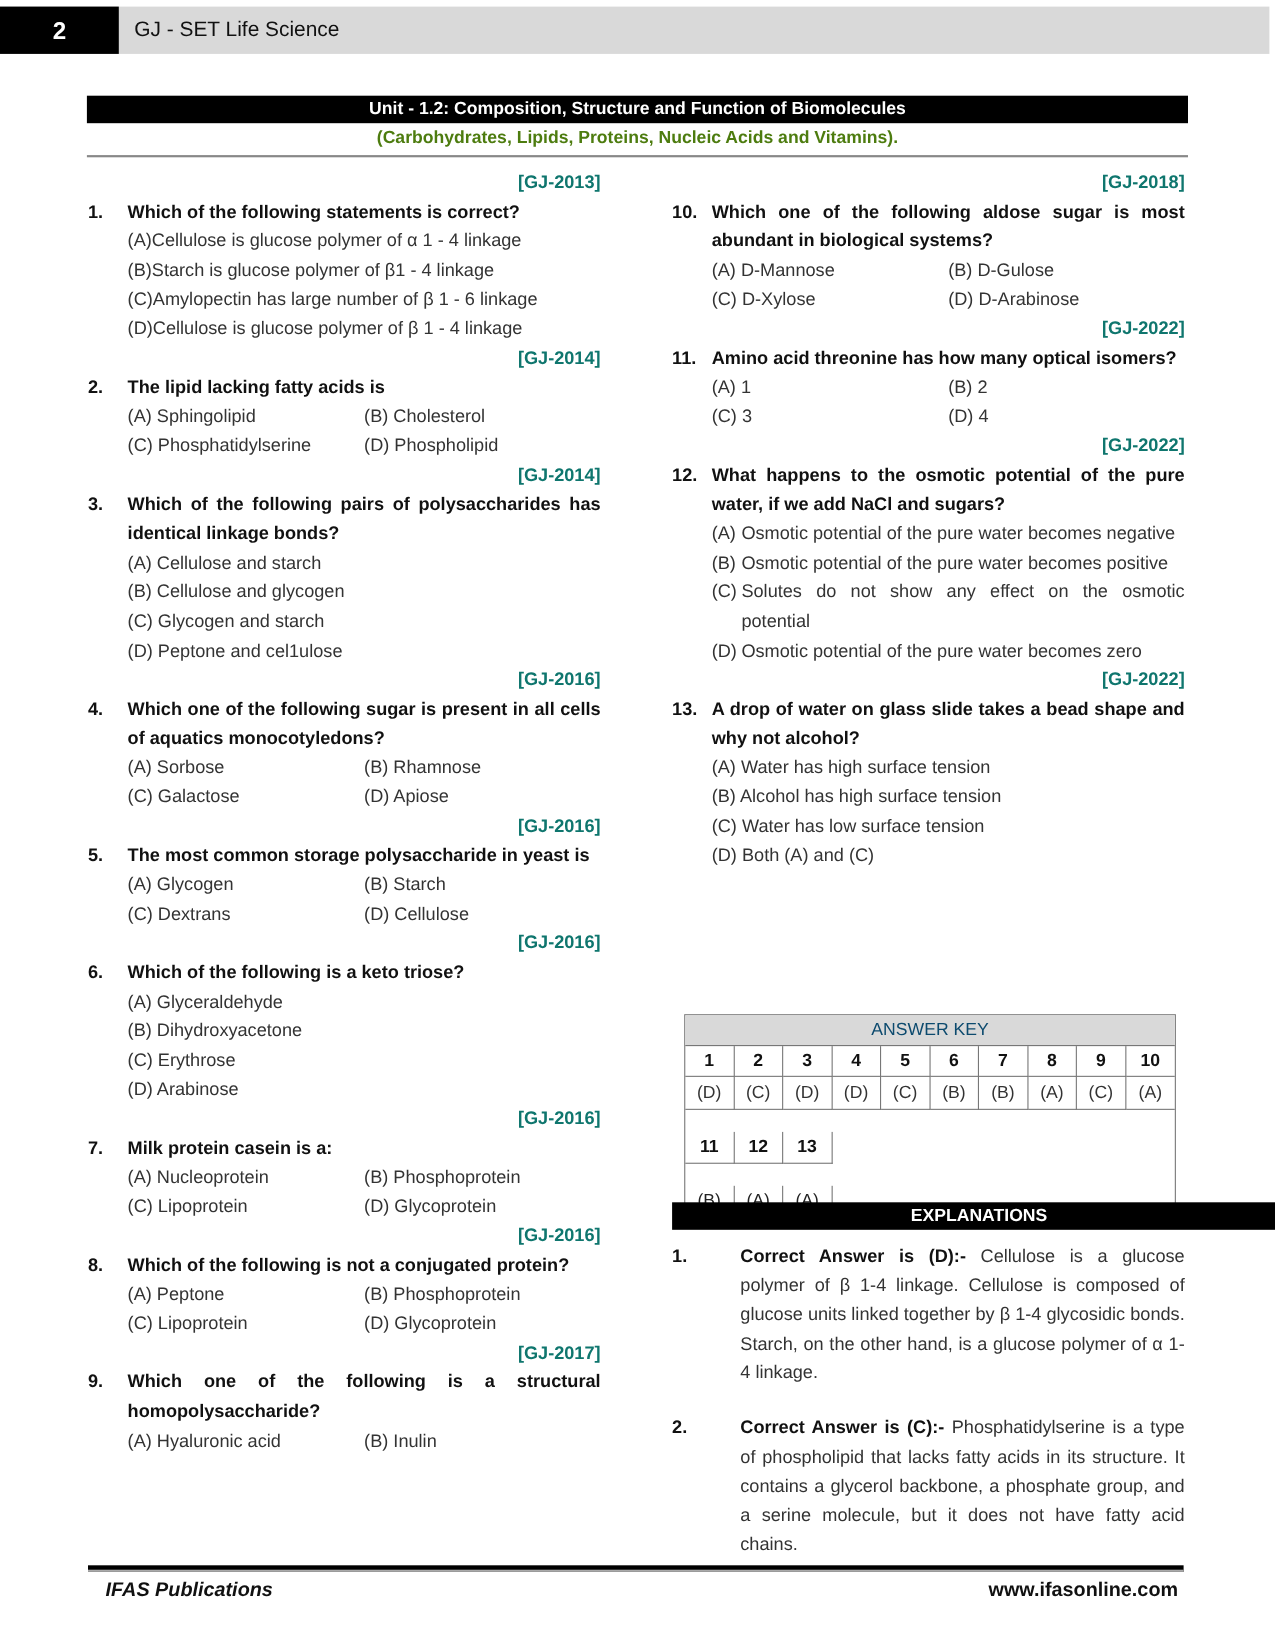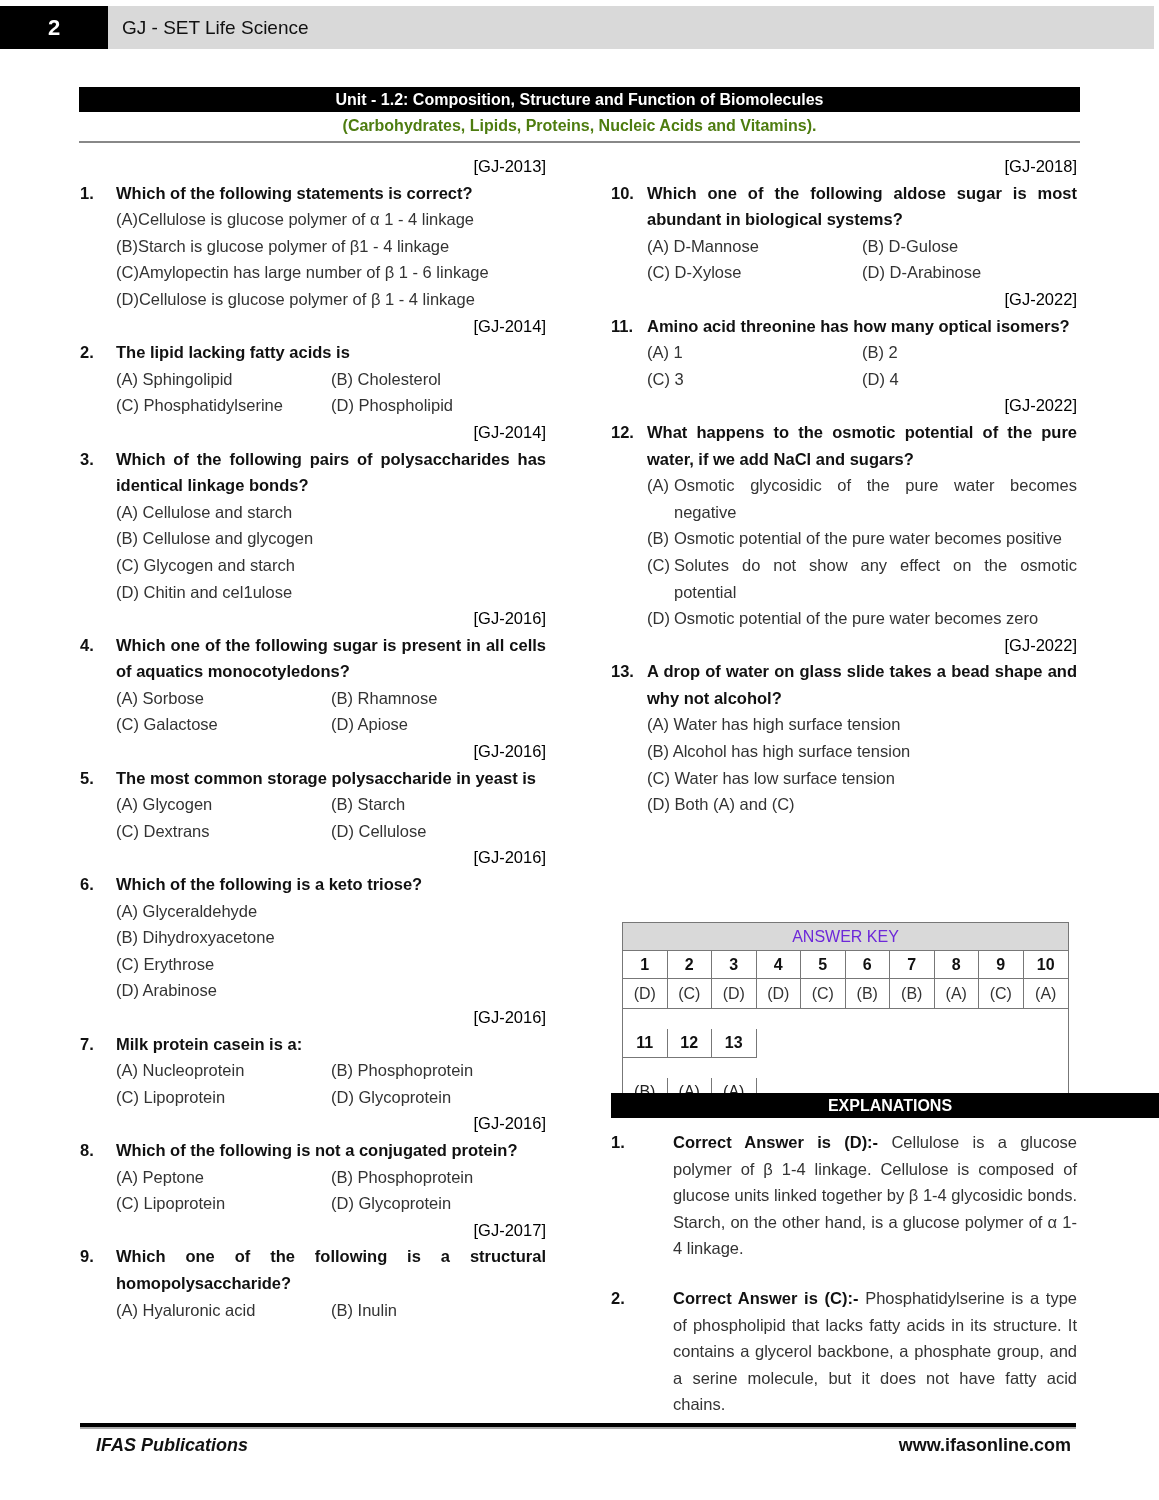--- a/index.html
+++ b/index.html
@@ -11,33 +11,33 @@
   .booktitle { position:absolute; left:122px; top:0; line-height:43px; font-size:19px; color:#111; }
   .unit { position:absolute; left:79px; top:87px; width:1001px; height:25px; background:#000; color:#fff;
           font-weight:bold; font-size:16px; line-height:25px; text-align:center; }
   .unitsub { position:absolute; left:79px; top:113px; width:1001px; text-align:center; font-size:16px;
              font-weight:bold; color:#4d7c0f; line-height:26px; }
   .unitrule { position:absolute; left:79px; top:141px; width:1001px; height:2px; background:#888; }
 
   .col { position:absolute; top:153px; width:466px; font-size:16.5px; line-height:26.6px; }
   .col.left { left:80px; }
   .col.right { left:611px; }
-  .tag { text-align:right; font-weight:normal; color:#000000; }
+  .tag { text-align:right; font-weight:bold; color:#0f766e; }
   .q { display:flex; font-weight:bold; color:#111; }
   .q .num { width:36px; flex:none; }
   .q .txt { flex:1; text-align:justify; }
   .opts { margin-left:36px; color:#333; }
   .opt-row { display:flex; }
   .opt-row .o { width:238px; }
   .optb { display:flex; }
   .optb .lab { width:27px; flex:none; }
   .optb .ot { flex:1; text-align:justify; }
 
   .akey { position:absolute; left:622px; top:922px; width:445px; border:1px solid #777; border-collapse:collapse; }
-  .akey-title { background:#d9d9d9; text-align:center; font-size:16px; height:27px; line-height:27px; color:#6d28d9; border-bottom:1px solid #777; }
+  .akey-title { background:#d9d9d9; text-align:center; font-size:16px; height:27px; line-height:27px; color:#0c4a6e; border-bottom:1px solid #777; }
   .akey-grid { display:grid; grid-template-columns:repeat(10, 1fr); }
   .akey-grid .c { border-right:1px solid #777; border-bottom:1px solid #777; text-align:center; font-size:16px; height:27px; line-height:27px; }
   .akey-grid .c:nth-child(10n) { border-right:none; }
   .akey-grid .h { font-weight:bold; color:#111; }
   .akey-grid .v { color:#333; height:29px; line-height:29px; }
   .akey-grid2 { display:grid; grid-template-columns:repeat(10, 1fr); }
   .akey-grid2 .c { text-align:center; font-size:16px; height:28px; line-height:28px; }
   .akey-grid2 .b { border-right:1px solid #777;margin-top:20px; }
   .akey-grid2 .bb { border-bottom:1px solid #777; }
   .akey-grid2 .h { font-weight:bold; color:#111; }
@@ -99,21 +99,21 @@
     <div class="qblock">
       <div class="tag">[GJ-2014]</div>
       <div class="q">
         <div class="num">3.</div>
         <div class="txt">Which of the following pairs of polysaccharides has identical linkage bonds?</div>
       </div>
       <div class="opts">
         <div class="ol">(A) Cellulose and starch</div>
         <div class="ol">(B) Cellulose and glycogen</div>
         <div class="ol">(C) Glycogen and starch</div>
-        <div class="ol">(D) Chitin and cel1ulose</div>
+        <div class="ol">(D) Peptone and cel1ulose</div>
       </div>
     </div>
     <div class="qblock">
       <div class="tag">[GJ-2016]</div>
       <div class="q">
         <div class="num">4.</div>
         <div class="txt">Which one of the following sugar is present in all cells of aquatics monocotyledons?</div>
       </div>
       <div class="opts">
         <div class="opt-row">
@@ -241,21 +241,21 @@
     </div>
     <div class="qblock">
       <div class="tag">[GJ-2022]</div>
       <div class="q">
         <div class="num">12.</div>
         <div class="txt">What happens to the osmotic potential of the pure water, if we add NaCl and sugars?</div>
       </div>
       <div class="opts">
         <div class="optb">
           <div class="lab">(A)</div>
-          <div class="ot">Osmotic glycosidic of the pure water becomes negative</div>
+          <div class="ot">Osmotic potential of the pure water becomes negative</div>
         </div>
         <div class="optb">
           <div class="lab">(B)</div>
           <div class="ot">Osmotic potential of the pure water becomes positive</div>
         </div>
         <div class="optb">
           <div class="lab">(C)</div>
           <div class="ot">Solutes do not show any effect on the osmotic potential</div>
         </div>
         <div class="optb">

